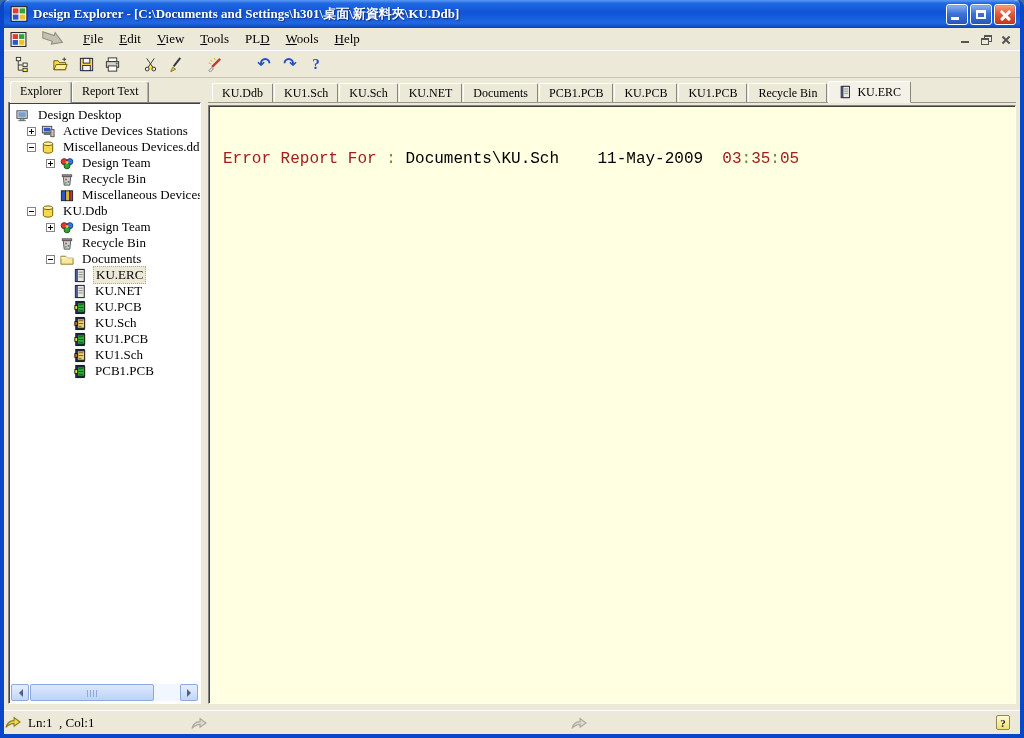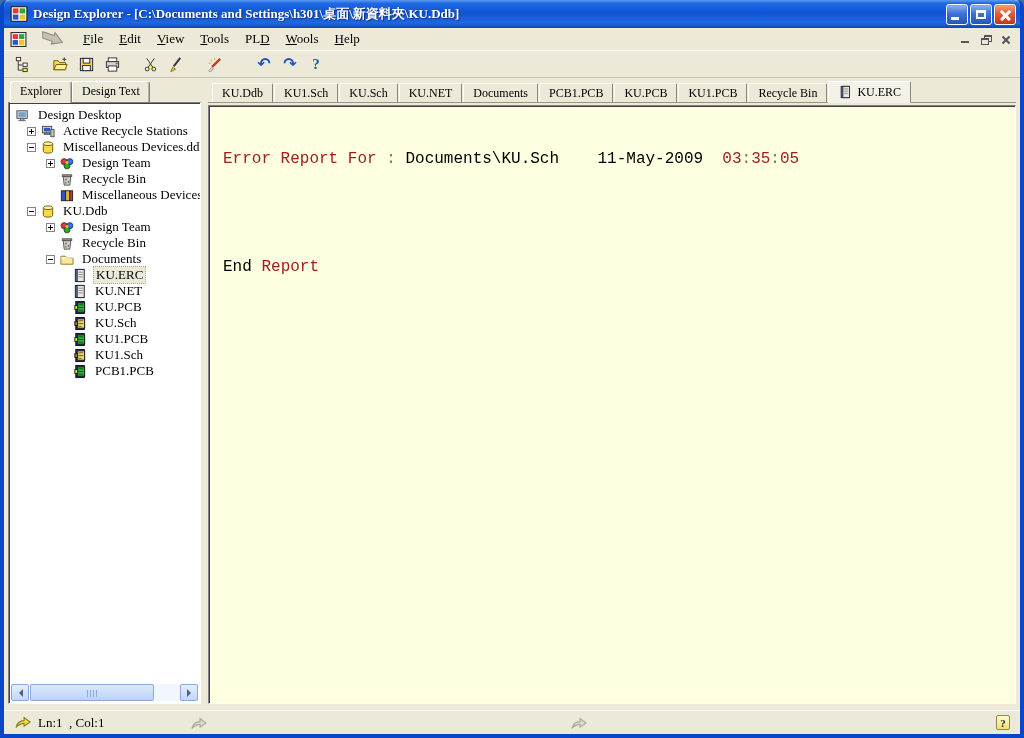--- a/index.html
+++ b/index.html
@@ -107,21 +107,21 @@
   .editor {
     flex:1; min-height:0; background:#FFFFE1; margin-top:2px;
     border:1px solid; border-color:#808080 #fff #fff #808080;
     box-shadow:inset 1px 1px 0 #404040;
     font-family:"Liberation Mono","DejaVu Sans Mono",monospace; font-size:16px;
     padding:8px 0 0 14px; white-space:pre; line-height:18px; overflow:hidden;
   }
   .ed-line { white-space:pre; height:18px; }
 
   
-  .statusbar { height:24px; flex:0 0 24px; background:#ECE9D8; border-top:1px solid #fff; position:relative; display:flex; align-items:center; padding-left:10px; }
+  .statusbar { height:24px; flex:0 0 24px; background:#ECE9D8; border-top:1px solid #fff; position:relative; display:flex; align-items:center; }
   .sb-pos { white-space:pre; font-size:13px; margin-left:6px; }
   .swoosh { width:18px; height:13px; }
   .swoosh.gray1 { position:absolute; left:186px; top:6px; }
   .swoosh.gray2 { position:absolute; left:566px; top:6px; }
   .help-bubble { position:absolute; right:10px; top:4px; width:14px; height:15px;
     background:linear-gradient(180deg,#FFFBD0,#F0E070); border:1px solid #8a8a5a; border-radius:2px;
     font-size:11px; font-weight:bold; text-align:center; line-height:14px; color:#222; }
 </style>
 </head>
 <body>
@@ -250,21 +250,21 @@
     <div class="tbtn">
         <span class="tb-help">?</span>
       </div>
   </div>
 
   <div class="work">
 
     <div class="left-panel">
       <div class="lp-tabs">
         <div class="lp-tab active">Explorer</div>
-        <div class="lp-tab">Design Text</div>
+        <div class="lp-tab">Report Text</div>
       </div>
       <div class="lp-body">
 
         <div class="tree-row" style="padding-left:2px">
           <span class="ticon"><svg viewBox="0 0 16 16">
                 <rect x="1.5" y="3" width="11" height="8" fill="#D8E4F0" stroke="#444"></rect>
                 <rect x="3" y="4.5" width="8" height="5" fill="#7AA0C8"></rect>
                 <rect x="5" y="11" width="4" height="2" fill="#BBB" stroke="#666"></rect>
                 <path d="M3 13.5h8" stroke="#666"></path>
               </svg></span>
@@ -272,21 +272,21 @@
         </div>
 
         <div class="tree-row" style="padding-left:14px">
           <span class="exp plus"></span>
           <span class="ticon"><svg viewBox="0 0 16 16">
                 <rect x="2" y="2.5" width="10" height="7" fill="#E8E4D8" stroke="#444"></rect>
                 <rect x="3.5" y="4" width="7" height="4" fill="#2E55C8"></rect>
                 <rect x="4" y="9.5" width="6" height="1.5" fill="#999" stroke="#555"></rect>
                 <rect x="11" y="6" width="3.5" height="7.5" fill="#C8C4B8" stroke="#555"></rect>
               </svg></span>
-          <span class="tlabel">Active Recycle Stations</span>
+          <span class="tlabel">Active Devices Stations</span>
         </div>
 
         <div class="tree-row" style="padding-left:14px">
           <span class="exp"></span>
           <span class="ticon"><svg viewBox="0 0 16 16">
                 <path d="M3 4v8c0 1.2 2.2 2 5 2s5-.8 5-2V4" fill="#F7D84A" stroke="#6b5c00"></path>
                 <ellipse cx="8" cy="4" rx="5" ry="2" fill="#FFF1A0" stroke="#6b5c00"></ellipse>
               </svg></span>
           <span class="tlabel">Miscellaneous Devices.ddb</span>
         </div>
@@ -483,21 +483,20 @@
               <rect x="3" y="1.5" width="9" height="13" fill="#5A76B8" stroke="#223"></rect>
               <rect x="5" y="1.5" width="7.5" height="13" fill="#E8E8E0" stroke="#223"></rect>
               <path d="M6.5 4.5h4.5M6.5 7h4.5M6.5 9.5h4.5" stroke="#888"></path>
             </svg>
           <span>KU.ERC</span>
         </div>
       </div>
       <div class="editor">
         <div class="ed-line"><span style="color: rgb(160, 32, 32);">Error Report For</span><span style="color: rgb(0, 0, 0);"> </span><span style="color: rgb(107, 142, 35);">:</span><span style="color: rgb(0, 0, 0);"> Documents\KU.Sch</span><span style="color: rgb(0, 0, 0);">    </span><span style="color: rgb(0, 0, 0);">11-May-2009</span><span style="color: rgb(0, 0, 0);">  </span><span style="color: rgb(160, 32, 32);">03</span><span style="color: rgb(107, 142, 35);">:</span><span style="color: rgb(160, 32, 32);">35</span><span style="color: rgb(107, 142, 35);">:</span><span style="color: rgb(160, 32, 32);">05</span></div>
         <div class="ed-line"></div>
-        <div class="ed-line"><span style="color: rgb(0, 0, 0);">End</span><span style="color: rgb(0, 0, 0);"> </span><span style="color: rgb(160, 32, 32);">Report</span></div>
       </div>
     </div>
   </div>
 
   <div class="statusbar">
     <svg class="swoosh" viewBox="0 0 16 12">
       <path d="M1.5 10.5c1-4.2 4.5-6 7.5-6.2V1.5l5.5 4-5.5 4V6.8c-2.8.2-5.5 1.2-7.5 3.7z" fill="#F2DE4A" stroke="#8a7a1a"></path>
     </svg>
     <span class="sb-pos">Ln:1  , Col:1</span>
     <svg class="swoosh gray1" viewBox="0 0 16 12">

